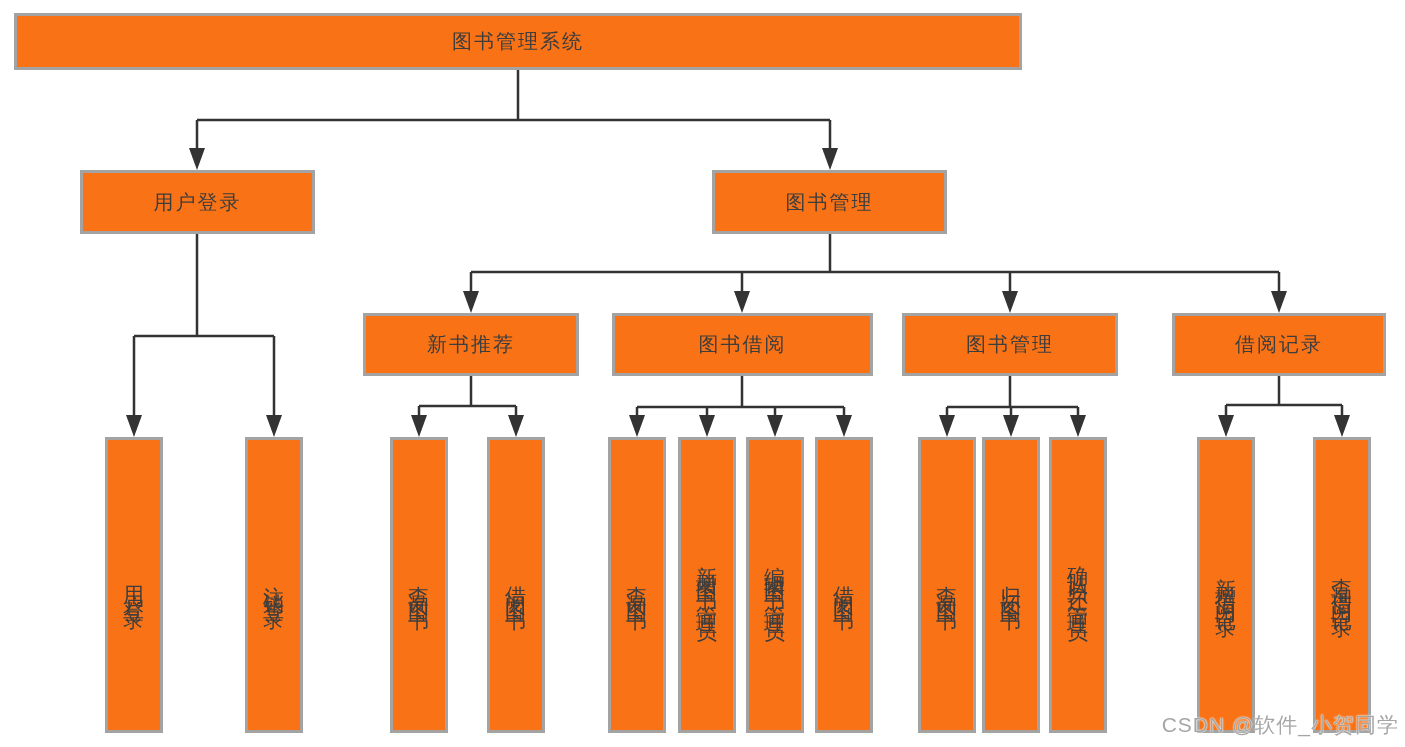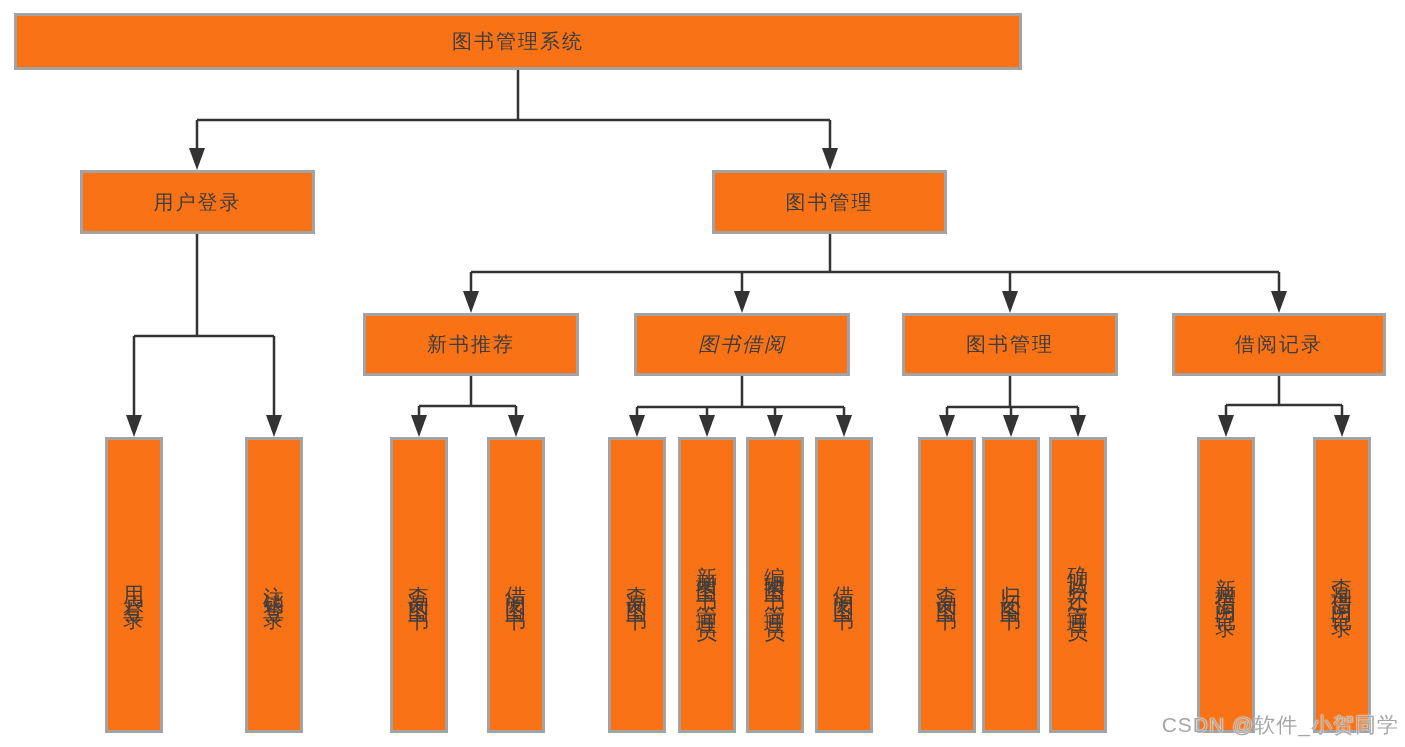--- a/index.html
+++ b/index.html
@@ -32,21 +32,21 @@
 
   .node.h {
     font-size: 20px;
     letter-spacing: 2px;
   }
 
   .node.root  { left: 14px;  top: 13px;  width: 1008px; height: 57px; }
   .node.l2a   { left: 80px;  top: 170px; width: 235px;  height: 64px; }
   .node.l2b   { left: 712px; top: 170px; width: 235px;  height: 64px; }
   .node.l3a   { left: 363px; top: 313px; width: 216px;  height: 63px; }
-  .node.l3b   { left: 634px; top: 313px; width: 216px;  height: 63px; font-style: italic; }
+  .node.l3b   { left: 612px; top: 313px; width: 261px;  height: 63px; }
   .node.l3c   { left: 902px; top: 313px; width: 216px;  height: 63px; }
   .node.l3d   { left: 1172px;top: 313px; width: 214px;  height: 63px; }
 
   .node.leaf {
     top: 437px;
     width: 58px;
     height: 296px;
   }
 
   .vtext {

